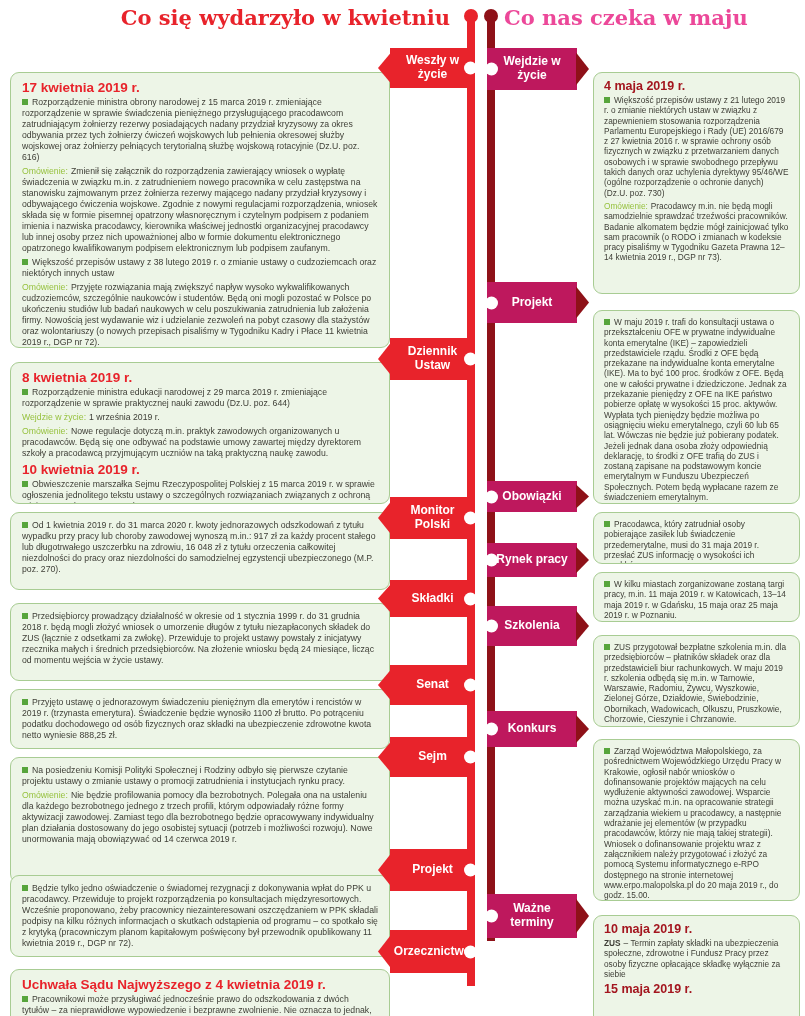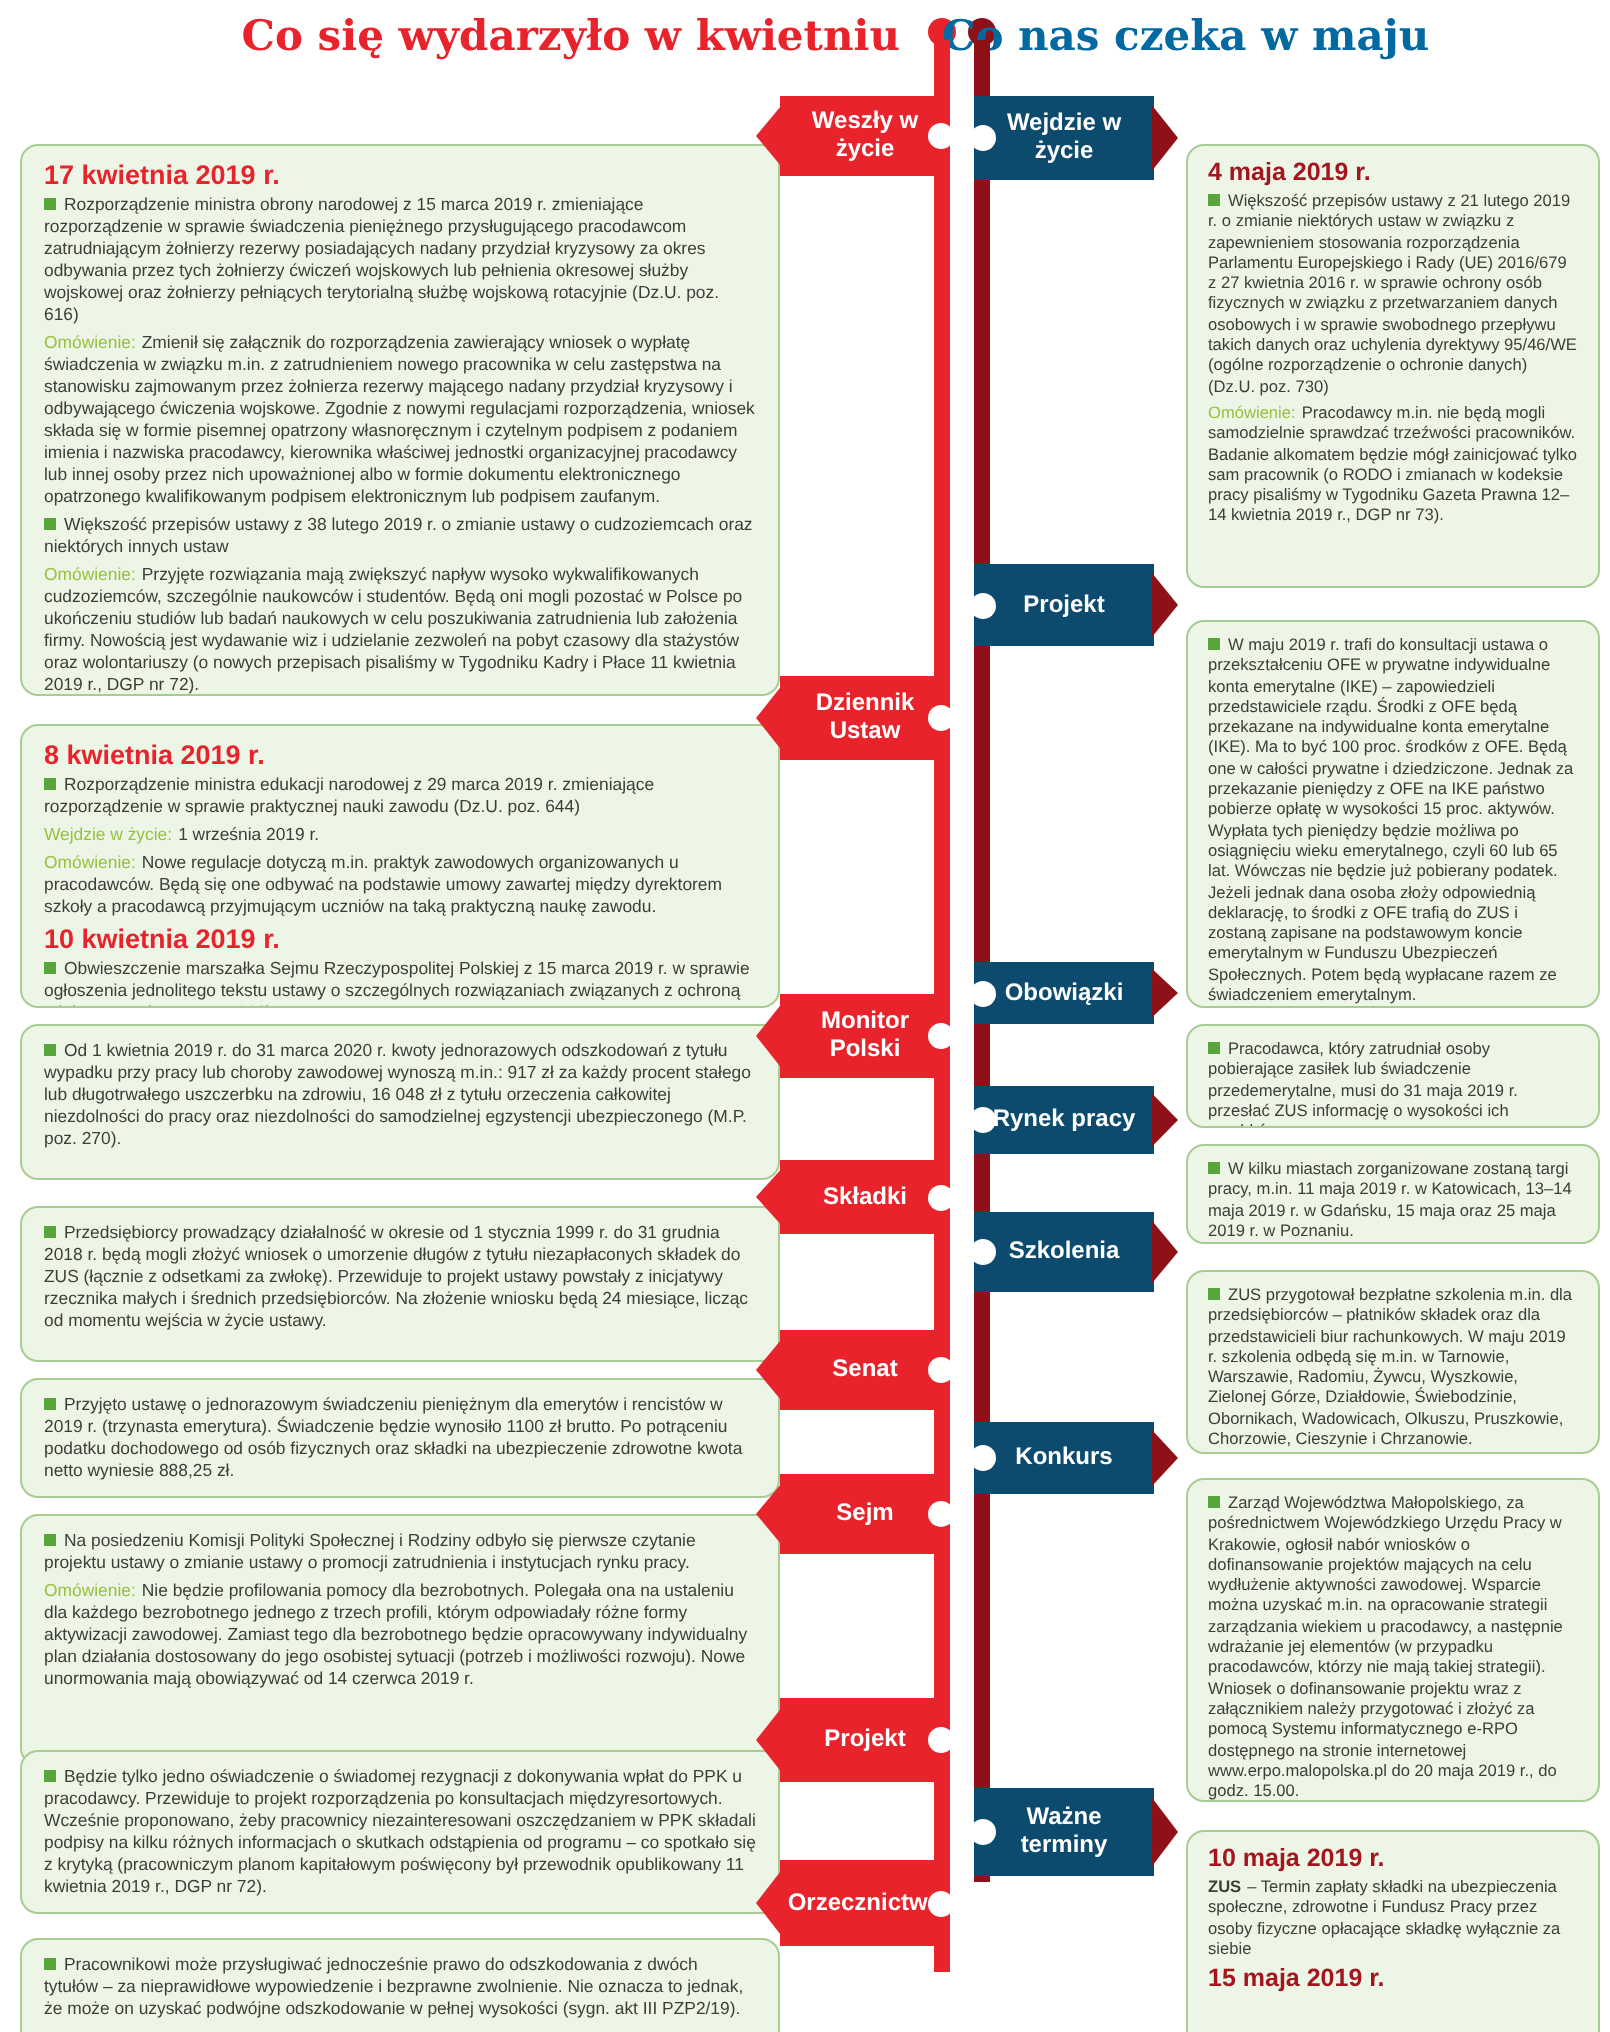--- a/index.html
+++ b/index.html
@@ -5,21 +5,21 @@
   * { box-sizing: border-box; }
   html,body { margin:0; padding:0; background:#fff; }
   .page {
     position:relative; width:805px; height:1016px; background:#fff;
     font-family:"Liberation Sans", sans-serif; overflow:hidden;
   }
   
   .title { position:absolute; top:4px; margin:0; font-family:"DejaVu Serif", serif;
            font-size:21px; font-weight:700; line-height:28px; white-space:nowrap; }
   .title.april { right:355px; color:#e8232b; }
-  .title.may   { left:471px;  color:#0369a1; }
+  .title.may   { left:504px;  color:#ec4899; }
   .pin { position:absolute; top:9px; width:14px; height:14px; border-radius:50%; }
   .pin.april { left:464px; background:#e8232b; }
   .pin.may   { left:484px; background:#8e1118; }
   
   .line { position:absolute; top:20px; width:8px; z-index:1; }
   .line.april { left:467px; height:966px; background:#e8232b; }
   .line.may   { left:487px; height:921px; background:#8e1118; }
   
   .box { position:absolute; background:#edf5e7; border:1.5px solid #a8cc93;
          border-radius:9px; overflow:hidden; z-index:2;margin-top:32px; }
@@ -34,21 +34,21 @@
   .box.right h3.date { font-size:12.5px; color:#a3161f; }
   .bullet { display:inline-block; width:6px; height:6px; background:#57a53c;
             margin-right:4px; }
   .note-label { color:#96c13d; margin-right:3px; }
   .term-label { font-weight:700; color:#3e3e36; margin-right:3px; }
   
   .tl-label { position:absolute; display:flex; align-items:center; justify-content:center;
               text-align:center; color:#fff; font-weight:700; font-size:12px;
               line-height:1.15; z-index:3; padding:0 6px; }
   .tl-label.left  { left:390px; width:85px; background:#e8232b; }
-  .tl-label.right { left:487px; width:90px; background:#0c4a6e; }
+  .tl-label.right { left:487px; width:90px; background:#be185d; }
   .tl-arrow { position:absolute; top:11%; height:78%; width:13px; }
   .tl-label.left  .tl-arrow { left:-12px;  background:#e8232b;
       clip-path:polygon(100% 0, 0 50%, 100% 100%); }
   .tl-label.right .tl-arrow { right:-12px; background:#8e1118;
       clip-path:polygon(0 0, 100% 50%, 0 100%); }
   .tl-dot { position:absolute; top:50%; transform:translateY(-50%);
             width:13px; height:13px; border-radius:50%; background:#fff; z-index:4; }
   .tl-label.left  .tl-dot { right:-2px; }
   .tl-label.right .tl-dot { left:-2px; }
 </style>
@@ -90,20 +90,21 @@
         <p class="item"><span class="bullet"></span><span>Przyjęto ustawę o jednorazowym świadczeniu pieniężnym dla emerytów i rencistów w 2019 r. (trzynasta emerytura). Świadczenie będzie wynosiło 1100 zł brutto. Po potrąceniu podatku dochodowego od osób fizycznych oraz składki na ubezpieczenie zdrowotne kwota netto wyniesie 888,25 zł.</span></p>
       </div>
       <div class="box left" style="top: 725px; height: 126px;">
         <p class="item"><span class="bullet"></span><span>Na posiedzeniu Komisji Polityki Społecznej i Rodziny odbyło się pierwsze czytanie projektu ustawy o zmianie ustawy o promocji zatrudnienia i instytucjach rynku pracy.</span></p>
         <p class="note"><span class="note-label">Omówienie:</span><span>Nie będzie profilowania pomocy dla bezrobotnych. Polegała ona na ustaleniu dla każdego bezrobotnego jednego z trzech profili, którym odpowiadały różne formy aktywizacji zawodowej. Zamiast tego dla bezrobotnego będzie opracowywany indywidualny plan działania dostosowany do jego osobistej sytuacji (potrzeb i możliwości rozwoju). Nowe unormowania mają obowiązywać od 14 czerwca 2019 r.</span></p>
       </div>
       <div class="box left" style="top: 843px; height: 82px;">
         <p class="item"><span class="bullet"></span><span>Będzie tylko jedno oświadczenie o świadomej rezygnacji z dokonywania wpłat do PPK u pracodawcy. Przewiduje to projekt rozporządzenia po konsultacjach międzyresortowych. Wcześnie proponowano, żeby pracownicy niezainteresowani oszczędzaniem w PPK składali podpisy na kilku różnych informacjach o skutkach odstąpienia od programu – co spotkało się z krytyką (pracowniczym planom kapitałowym poświęcony był przewodnik opublikowany 11 kwietnia 2019 r., DGP nr 72).</span></p>
       </div>
       <div class="box left" style="top: 937px; height: 72px;">
+        <h3 class="date">Uchwała Sądu Najwyższego z 4 kwietnia 2019 r.</h3>
         <p class="item"><span class="bullet"></span><span>Pracownikowi może przysługiwać jednocześnie prawo do odszkodowania z dwóch tytułów – za nieprawidłowe wypowiedzenie i bezprawne zwolnienie. Nie oznacza to jednak, że może on uzyskać podwójne odszkodowanie w pełnej wysokości (sygn. akt III PZP2/19).</span></p>
       </div>
     </div>
   <div>
       <div class="box right" style="top: 40px; height: 222px;">
         <h3 class="date">4 maja 2019 r.</h3>
         <p class="item"><span class="bullet"></span><span>Większość przepisów ustawy z 21 lutego 2019 r. o zmianie niektórych ustaw w związku z zapewnieniem stosowania rozporządzenia Parlamentu Europejskiego i Rady (UE) 2016/679 z 27 kwietnia 2016 r. w sprawie ochrony osób fizycznych w związku z przetwarzaniem danych osobowych i w sprawie swobodnego przepływu takich danych oraz uchylenia dyrektywy 95/46/WE (ogólne rozporządzenie o ochronie danych) (Dz.U. poz. 730)</span></p>
         <p class="note"><span class="note-label">Omówienie:</span><span>Pracodawcy m.in. nie będą mogli samodzielnie sprawdzać trzeźwości pracowników. Badanie alkomatem będzie mógł zainicjować tylko sam pracownik (o RODO i zmianach w kodeksie pracy pisaliśmy w Tygodniku Gazeta Prawna 12–14 kwietnia 2019 r., DGP nr 73).</span></p>
       </div>
       <div class="box right" style="top: 278px; height: 194px;">

